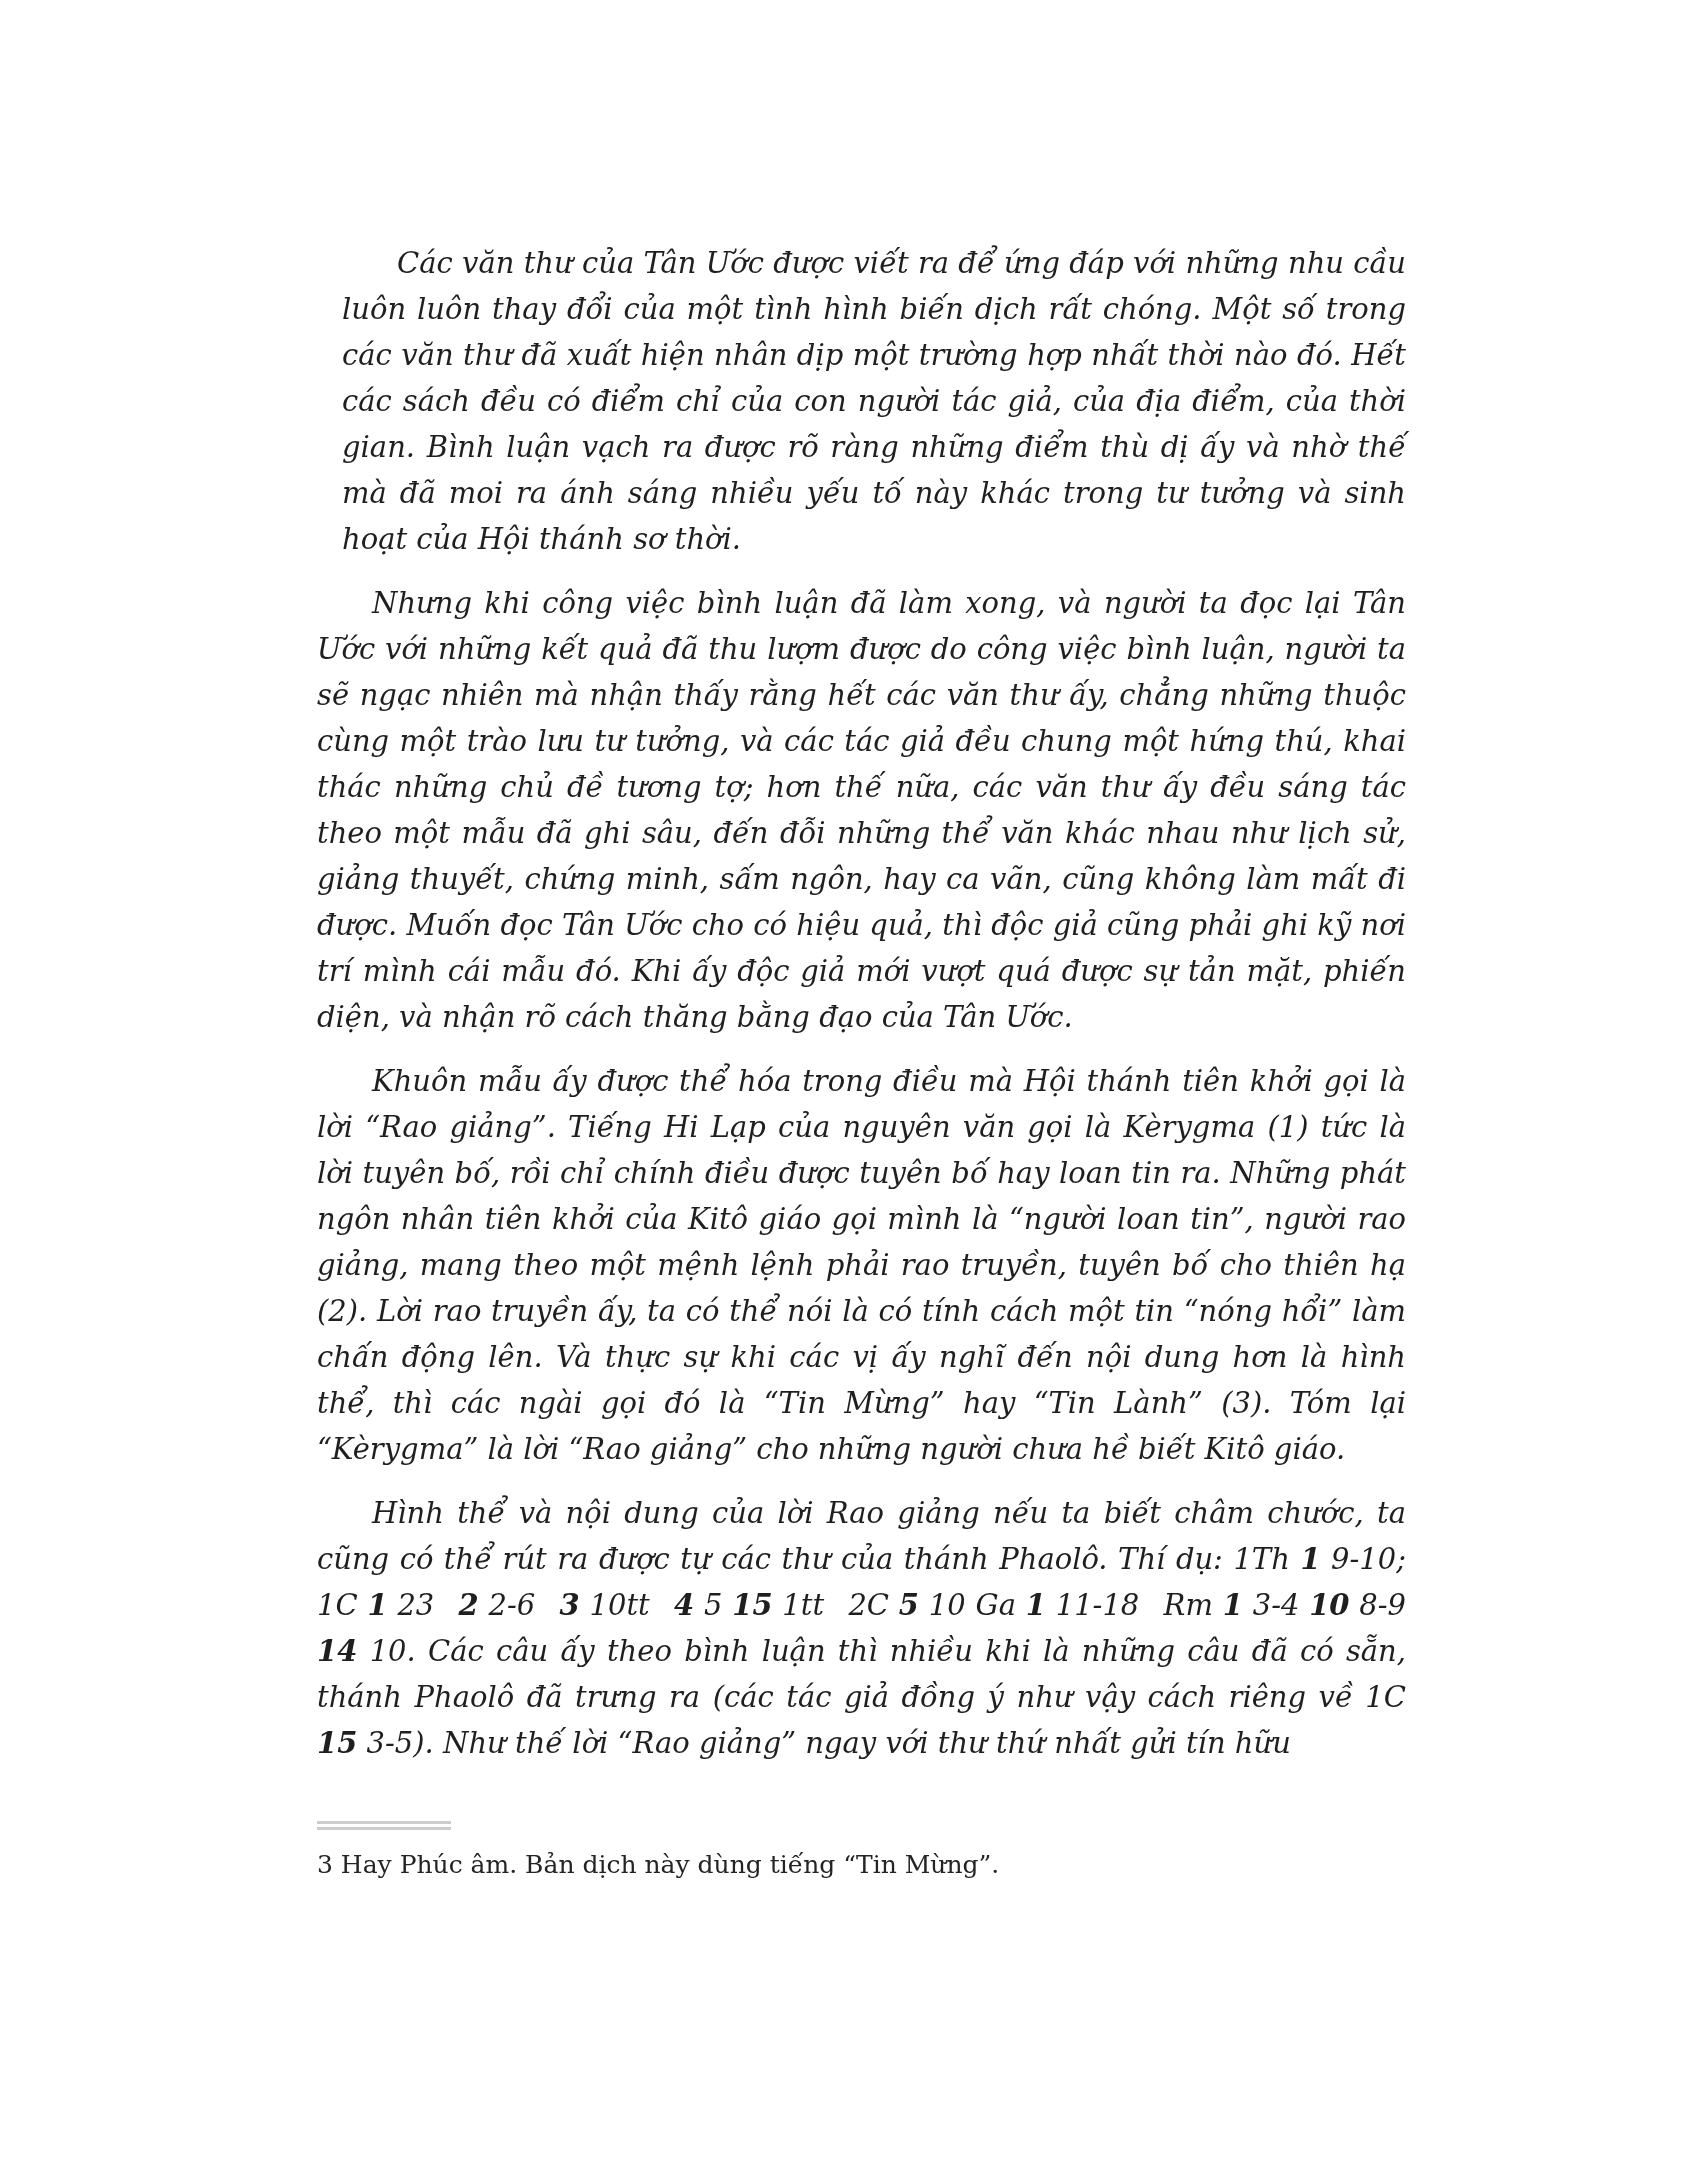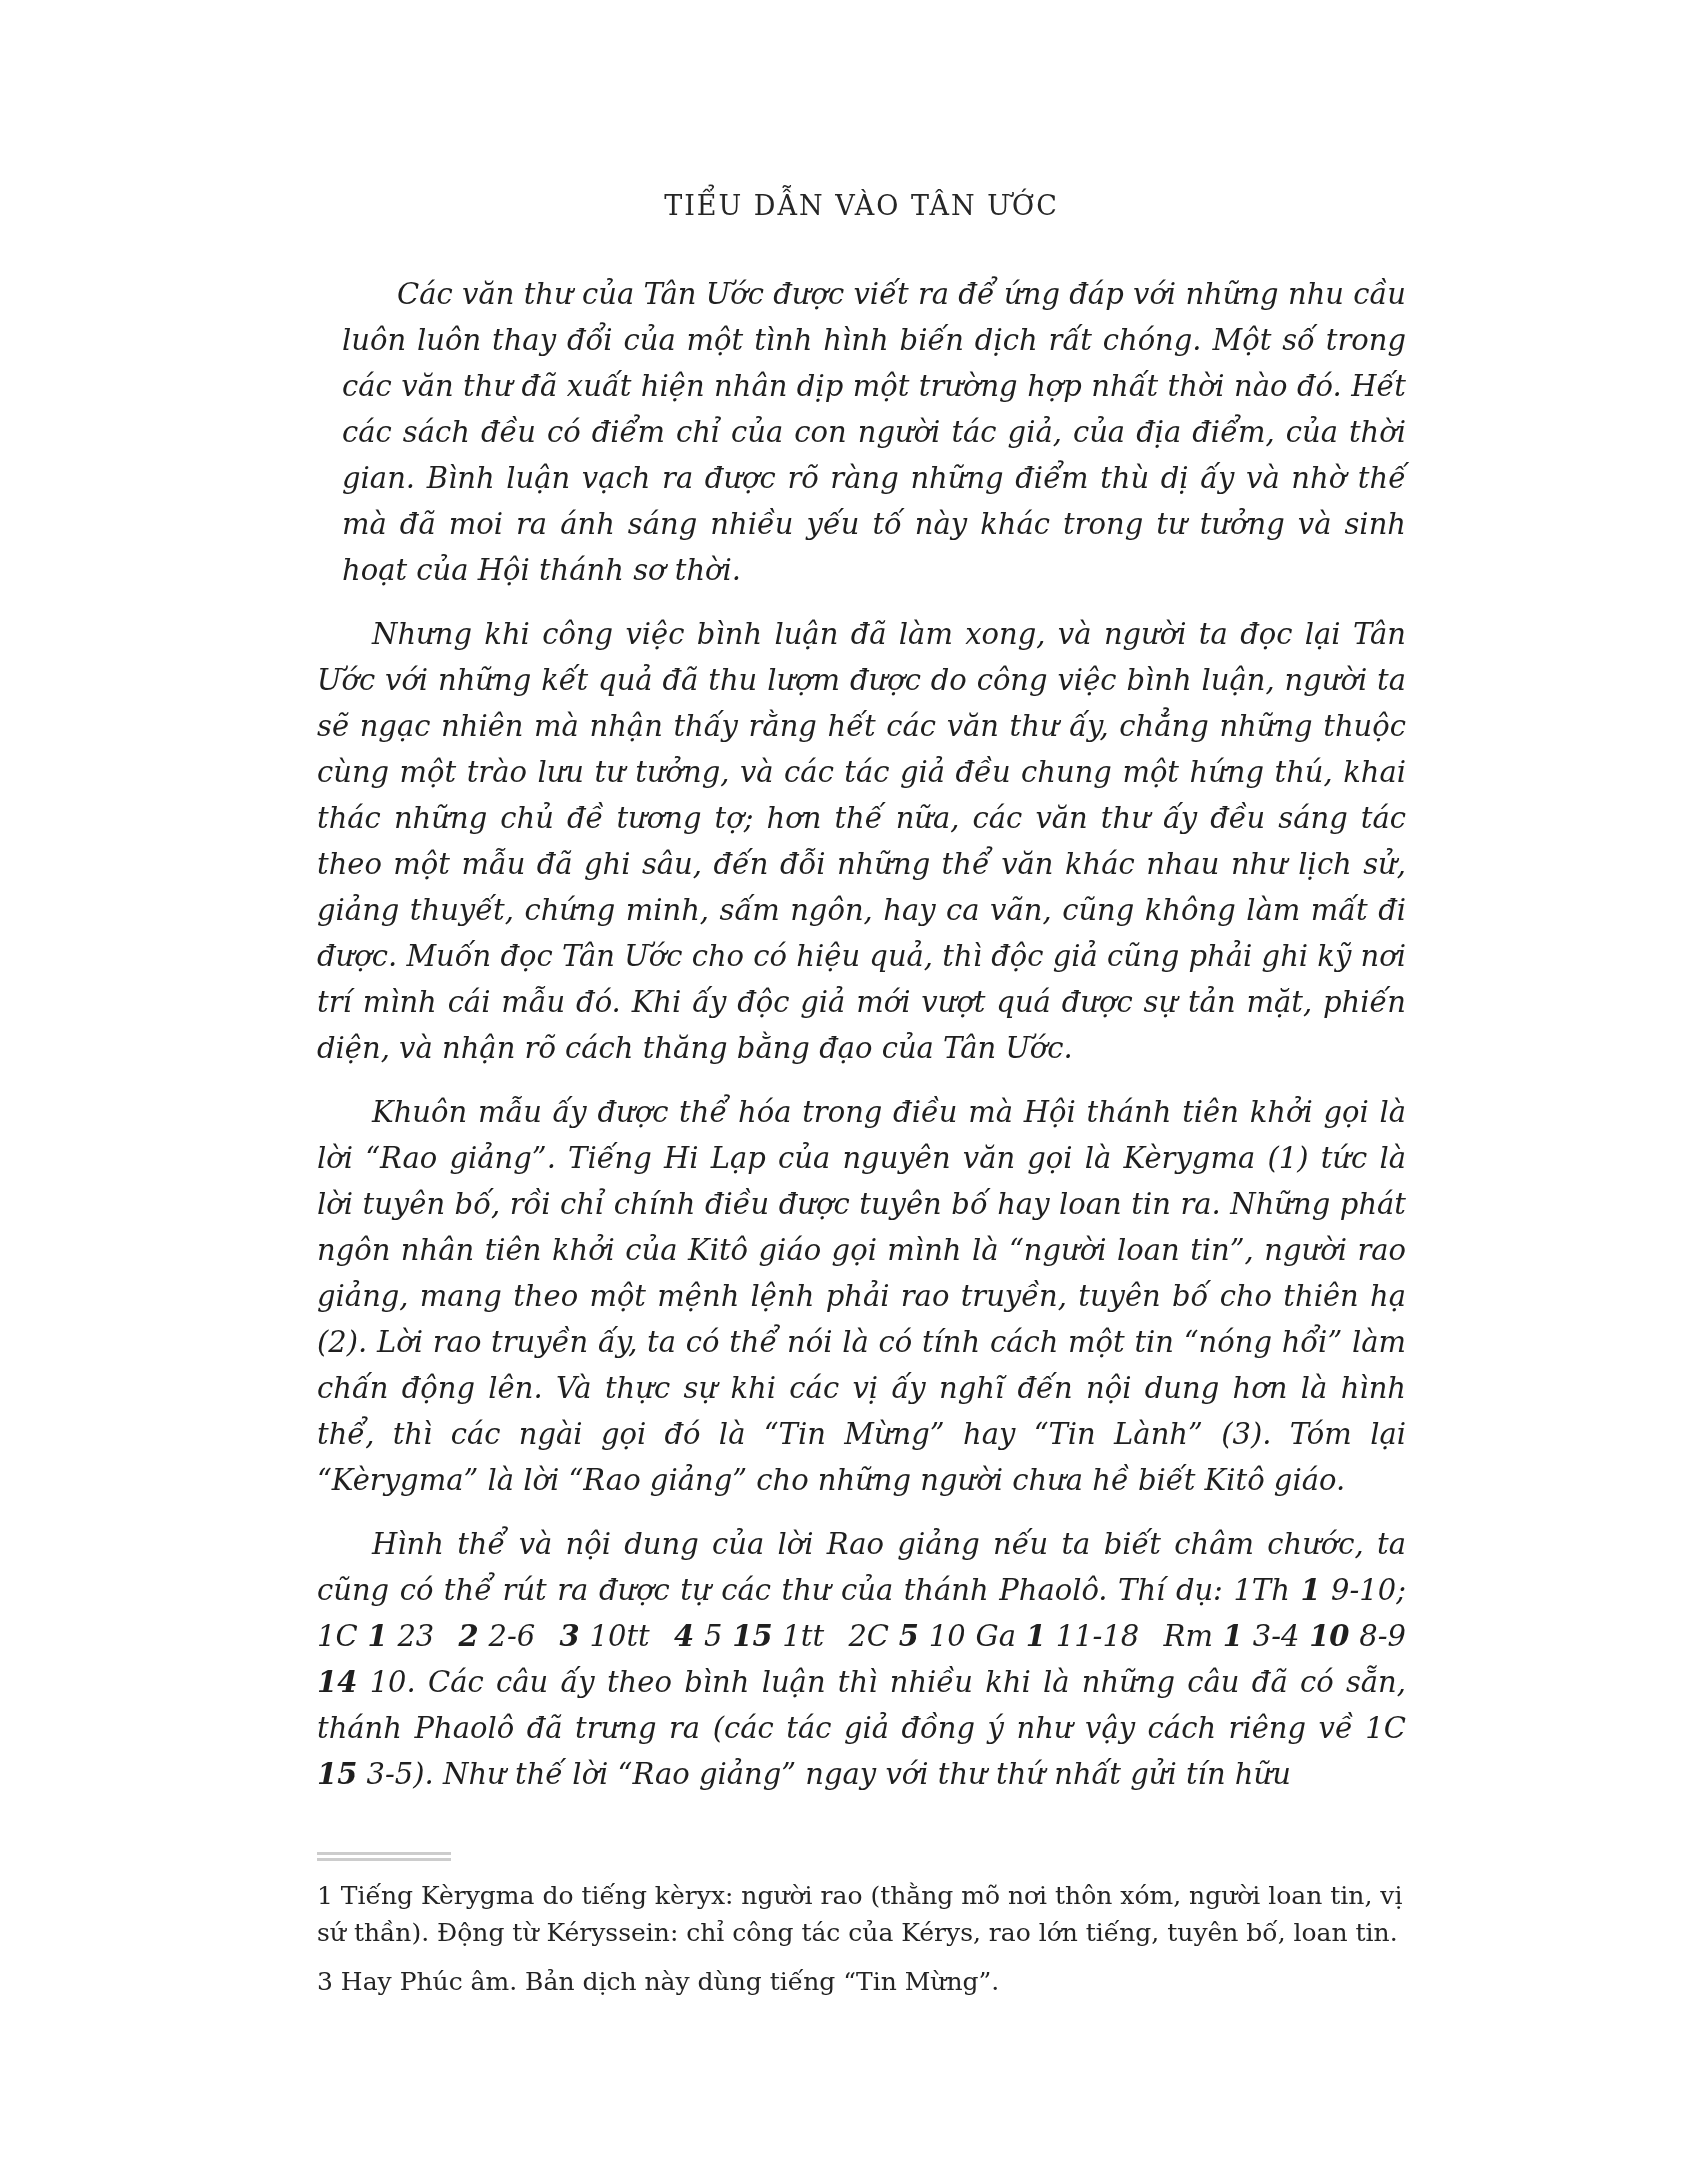--- a/index.html
+++ b/index.html
@@ -73,35 +73,33 @@
     margin: 0 0 12px 0;
     color: #242424;
   }
   .b { font-weight: bold; }
 </style>
 </head>
 <body>
 
 <div class="page">
 
-  <div class="running-head">TIỂU DẪN VÀO TÂN ƯỚC</div>
 
 
   <p class="body">Các văn thư của Tân Ước được viết ra để ứng đáp với những nhu cầu luôn luôn thay đổi của một tình hình biến dịch rất chóng. Một số trong các văn thư đã xuất hiện nhân dịp một trường hợp nhất thời nào đó. Hết các sách đều có điểm chỉ của con người tác giả, của địa điểm, của thời gian. Bình luận vạch ra được rõ ràng những điểm thù dị ấy và nhờ thế mà đã moi ra ánh sáng nhiều yếu tố này khác trong tư tưởng và sinh hoạt của Hội thánh sơ thời.</p>
 
   <p class="body">Nhưng khi công việc bình luận đã làm xong, và người ta đọc lại Tân Ước với những kết quả đã thu lượm được do công việc bình luận, người ta sẽ ngạc nhiên mà nhận thấy rằng hết các văn thư ấy, chẳng những thuộc cùng một trào lưu tư tưởng, và các tác giả đều chung một hứng thú, khai thác những chủ đề tương tợ; hơn thế nữa, các văn thư ấy đều sáng tác theo một mẫu đã ghi sâu, đến đỗi những thể văn khác nhau như lịch sử, giảng thuyết, chứng minh, sấm ngôn, hay ca vãn, cũng không làm mất đi được. Muốn đọc Tân Ước cho có hiệu quả, thì độc giả cũng phải ghi kỹ nơi trí mình cái mẫu đó. Khi ấy độc giả mới vượt quá được sự tản mặt, phiến diện, và nhận rõ cách thăng bằng đạo của Tân Ước.</p>
 
   <p class="body">Khuôn mẫu ấy được thể hóa trong điều mà Hội thánh tiên khởi gọi là lời “Rao giảng”. Tiếng Hi Lạp của nguyên văn gọi là Kèrygma (1) tức là lời tuyên bố, rồi chỉ chính điều được tuyên bố hay loan tin ra. Những phát ngôn nhân tiên khởi của Kitô giáo gọi mình là “người loan tin”, người rao giảng, mang theo một mệnh lệnh phải rao truyền, tuyên bố cho thiên hạ (2). Lời rao truyền ấy, ta có thể nói là có tính cách một tin “nóng hổi” làm chấn động lên. Và thực sự khi các vị ấy nghĩ đến nội dung hơn là hình thể, thì các ngài gọi đó là “Tin Mừng” hay “Tin Lành” (3). Tóm lại “Kèrygma” là lời “Rao giảng” cho những người chưa hề biết Kitô giáo.</p>
 
 
   <p class="body"><span>Hình thể và nội dung của lời Rao giảng nếu ta biết châm chước, ta cũng có thể rút ra được tự các thư của thánh Phaolô. Thí dụ: 1Th </span><span class="b">1</span><span> 9-10; 1C </span><span class="b">1</span><span> 23  </span><span class="b">2</span><span> 2-6  </span><span class="b">3</span><span> 10tt  </span><span class="b">4</span><span> 5 </span><span class="b">15</span><span> 1tt  2C </span><span class="b">5</span><span> 10 Ga </span><span class="b">1</span><span> 11-18  Rm </span><span class="b">1</span><span> 3-4 </span><span class="b">10</span><span> 8-9 </span><span class="b">14</span><span> 10. Các câu ấy theo bình luận thì nhiều khi là những câu đã có sẵn, thánh Phaolô đã trưng ra (các tác giả đồng ý như vậy cách riêng về 1C </span><span class="b">15</span><span> 3-5). Như thế lời “Rao giảng” ngay với thư thứ nhất gửi tín hữu</span></p>
 
   <div class="footnotes">
     <div class="fn-rule"></div>
 
-    <p class="fn">1 Tiếng Kèrygma do tiếng kèryx: người rao (thằng mõ nơi thôn xóm, người loan tin, vị sứ thần). Động từ Kéryssein: chỉ công tác của Kérys, rao lớn tiếng, tuyên bố, loan tin.</p>
 
 
     <p class="fn">3 Hay Phúc âm. Bản dịch này dùng tiếng “Tin Mừng”.</p>
   </div>
 
 </div>
 
 
 </body></html>

